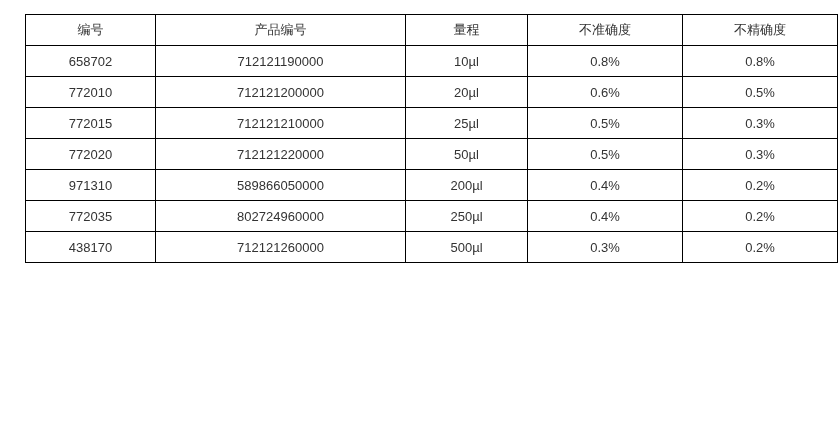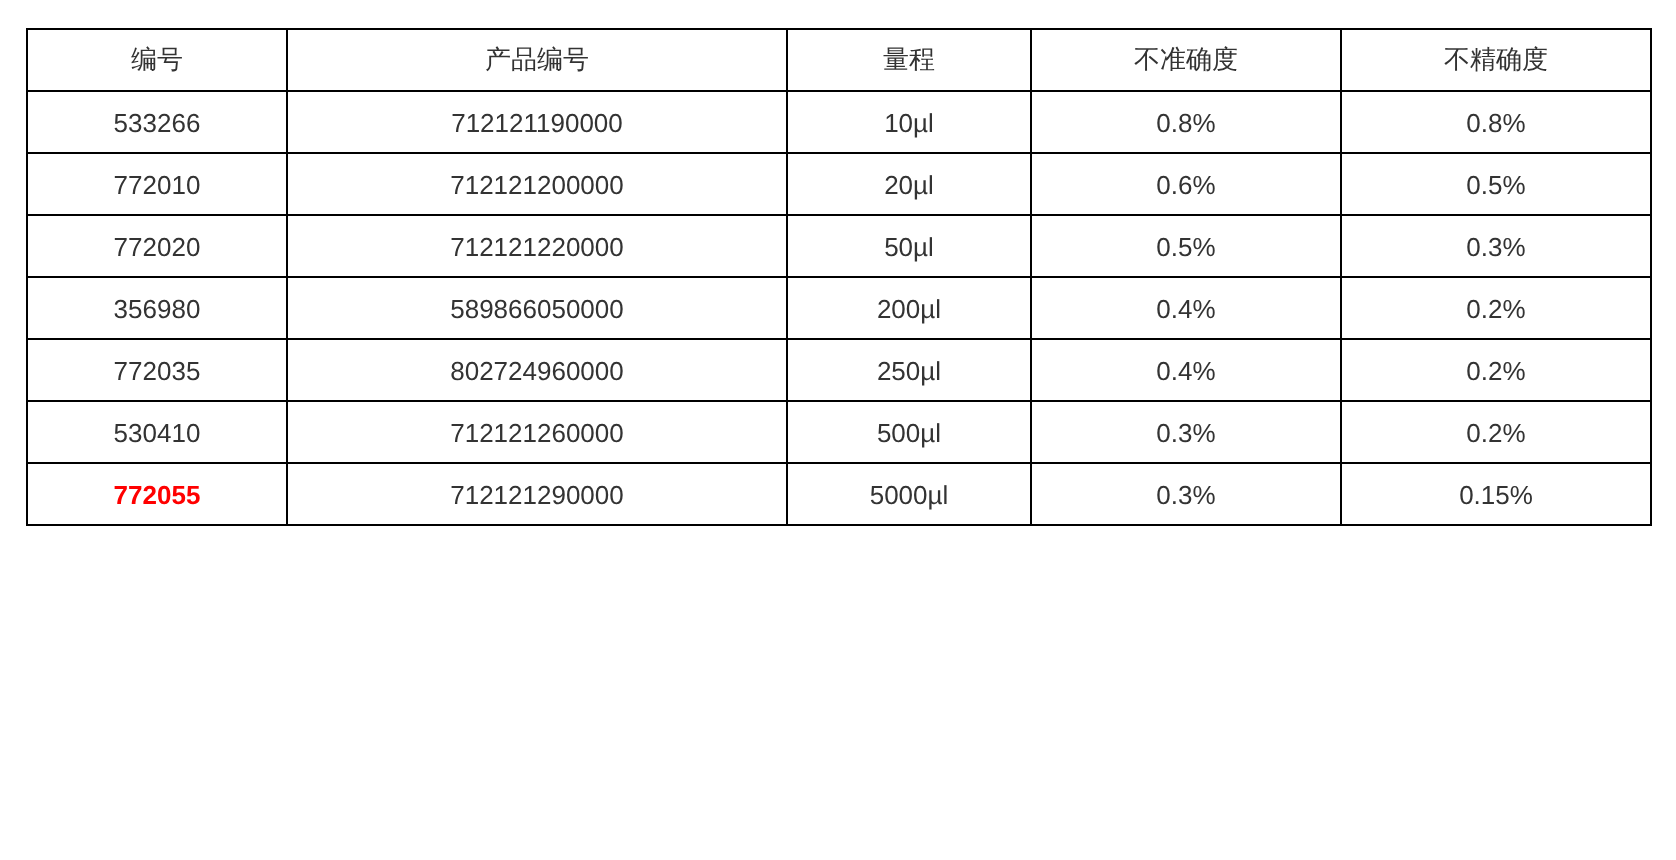--- a/index.html
+++ b/index.html
@@ -19,20 +19,21 @@
   .table-wrap {
     position: absolute;
     left: 13px;
     top: 14px;
     width: 812px;
   }
   table {
     border-collapse: collapse;
     width: 100%;
     table-layout: fixed;
+    margin-left: 12px;
   }
   th, td {
     border: 1px solid var(--border-color);
     height: 31px;
     text-align: center;
     vertical-align: middle;
     font-size: 13px;
     font-weight: normal;
     color: var(--text-color);
     padding: 0 4px;
@@ -65,63 +66,63 @@
       <tr>
         <th>编号</th>
         <th>产品编号</th>
         <th>量程</th>
         <th>不准确度</th>
         <th>不精确度</th>
       </tr>
     </thead>
     <tbody>
         <tr>
-          <td>533266</td>
+          <td>658702</td>
           <td>712121190000</td>
           <td>10µl</td>
           <td>0.8%</td>
           <td>0.8%</td>
         </tr>
         <tr>
           <td>772010</td>
           <td>712121200000</td>
           <td>20µl</td>
           <td>0.6%</td>
           <td>0.5%</td>
         </tr>
         <tr>
+          <td>772015</td>
+          <td>712121210000</td>
+          <td>25µl</td>
+          <td>0.5%</td>
+          <td>0.3%</td>
+        </tr>
+        <tr>
           <td>772020</td>
           <td>712121220000</td>
           <td>50µl</td>
           <td>0.5%</td>
           <td>0.3%</td>
         </tr>
         <tr>
-          <td>356980</td>
+          <td>971310</td>
           <td>589866050000</td>
           <td>200µl</td>
           <td>0.4%</td>
           <td>0.2%</td>
         </tr>
         <tr>
           <td>772035</td>
           <td>802724960000</td>
           <td>250µl</td>
           <td>0.4%</td>
           <td>0.2%</td>
         </tr>
         <tr>
-          <td>530410</td>
+          <td>438170</td>
           <td>712121260000</td>
           <td>500µl</td>
           <td>0.3%</td>
           <td>0.2%</td>
-        </tr>
-        <tr>
-          <td class="highlight">772055</td>
-          <td>712121290000</td>
-          <td>5000µl</td>
-          <td>0.3%</td>
-          <td>0.15%</td>
         </tr>
       </tbody>
   </table>
 </div>
 
 </body></html>

